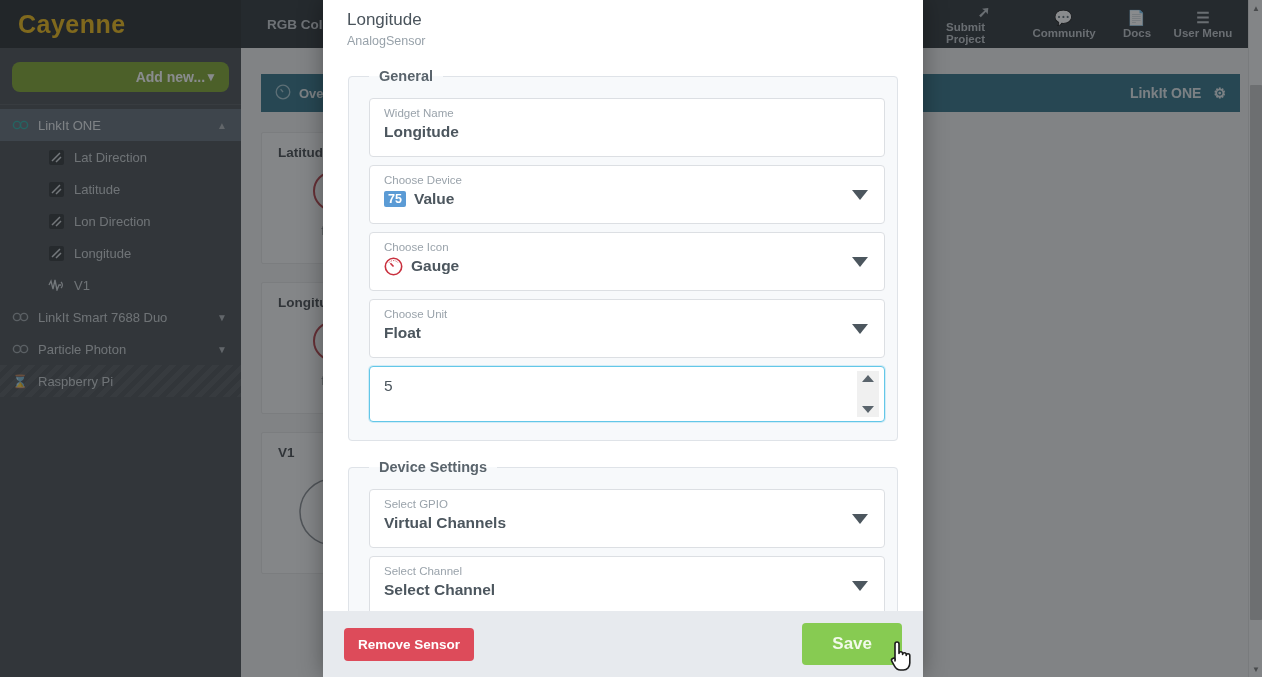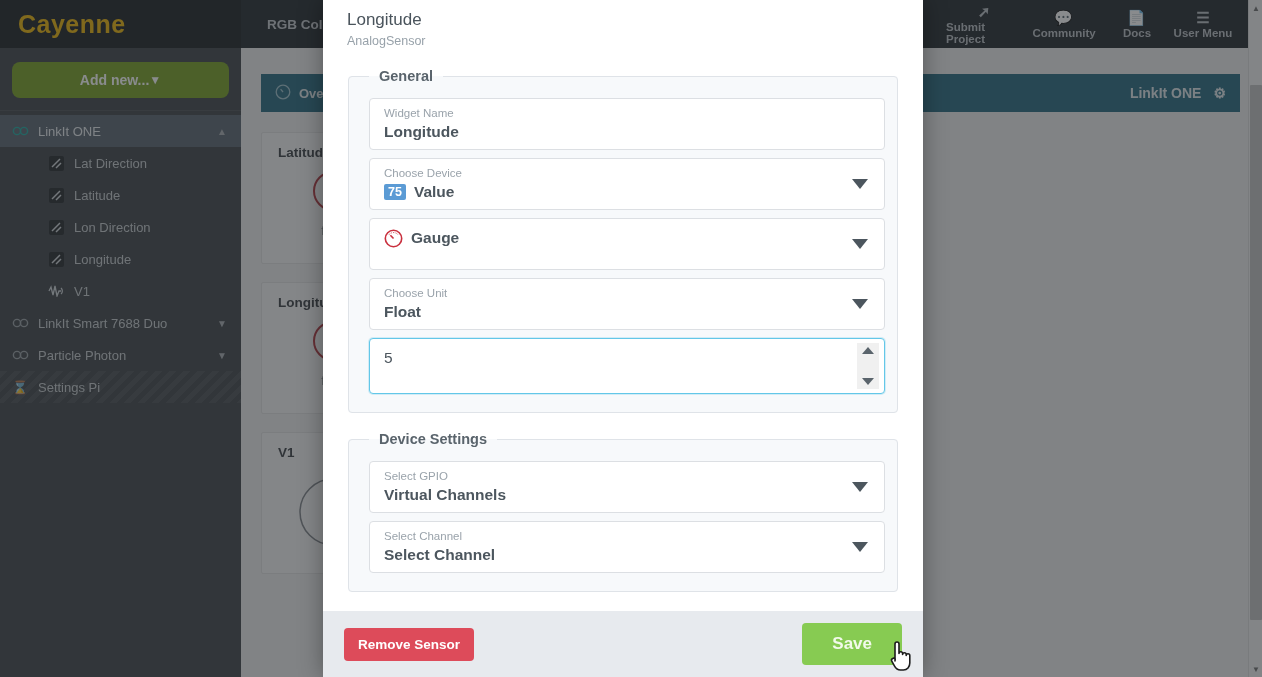--- a/index.html
+++ b/index.html
@@ -40,23 +40,23 @@
     width: 76px; color: #b9bec3; font-size: 11.5px; font-weight: bold; gap: 2px;
   }
   .topnav-right .nav-btn .ic { font-size: 15px; line-height: 15px; }
   .topnav-right .nav-btn.wide { width: 62px; }
 
   .sidebar {
     position: absolute; left: 0; top: 48px; width: 241px; bottom: 0;
     background: #3f4448;
   }
   .addnew {
-    margin: 14px 12px 0 12px; height: 36px; background: #78a022;
+    margin: 14px 12px 0 12px; height: 30px; background: #78a022;
     border-radius: 8px; color: #ffffff; font-weight: bold; font-size: 14px;
-    display: flex; align-items: center; justify-content: center;
+    display: flex; align-items: center; justify-content: flex-end;
     padding: 0 12px;
   }
   .sb-divider { height: 1px; background: #4c5155; margin: 12px 0 4px 0; }
   .sb-row {
     height: 32px; display: flex; align-items: center; gap: 9px;
     padding-left: 12px; color: #c5cacd; font-size: 13px;
   }
   .sb-row.active { background: #5a6570; color: #e6eaed; }
   .sb-row.child { padding-left: 48px; }
   .sb-row.striped {
@@ -104,21 +104,21 @@
   .modal-body { flex: 1 1 auto; overflow: hidden; padding: 0 25px; }
 
   fieldset {
     border: 1px solid #dfe3e8; border-radius: 4px; background: #f7f9fb;
     padding: 14px 12px 18px 20px; margin-top: 14px;
   }
   legend { padding: 0 10px; font-size: 14.5px; font-weight: bold; color: #5a646c; }
 
   .field {
     position: relative; background: #ffffff; border: 1px solid #dcdfe3;
-    border-radius: 4px; height: 52px; margin-bottom: 8px; padding: 7px 14px 0 14px;
+    border-radius: 4px; height: 59px; margin-bottom: 8px; padding: 7px 14px 0 14px;
   }
   .field.tall { height: 56px; }
   .field.focused { border: 1px solid #63c7e8; box-shadow: 0 0 0 1px rgba(99,199,232,.25); }
   .flabel { font-size: 11.5px; color: #9aa3ab; line-height: 14px; }
   .fvalue {
     font-size: 15.5px; color: #4c565e; font-weight: bold;
     display: flex; align-items: center; gap: 8px; line-height: 22px; margin-top: 1px;
   }
   .fvalue.plain { font-weight: bold; }
   .caret {
@@ -270,21 +270,21 @@
               <circle cx="5" cy="5" r="3.6" fill="none" stroke="#9aa0a5" stroke-width="1.4"></circle>
               <circle cx="12" cy="5" r="3.6" fill="none" stroke="#9aa0a5" stroke-width="1.4"></circle>
             </svg>
         </span>
         <span>Particle Photon</span>
         <span class="chev">▼</span>
       </div>
 
       <div class="sb-row striped">
         <span class="sb-icon">⌛</span>
-        <span>Settings Pi</span>
+        <span>Raspberry Pi</span>
       </div>
 
     </div>
 
     <div class="content">
       <div class="panel-head">
         <div class="left">
           <span>
             <svg width="16" height="16" viewBox="0 0 16 16">
                 <circle cx="8" cy="8" r="6.8" fill="none" stroke="#9dc0cb" stroke-width="1.3"></circle>
@@ -361,20 +361,21 @@
         <div class="field">
           <div class="flabel">Choose Device</div>
           <div class="fvalue">
             <span class="badge75">75</span>
             <span>Value</span>
           </div>
           <span class="caret"></span>
         </div>
 
         <div class="field">
+          <div class="flabel">Choose Icon</div>
           <div class="fvalue">
             <span style="display:inline-flex;">
               <svg width="19" height="19" viewBox="0 0 19 19">
                   <circle cx="9.5" cy="9.5" r="8.2" fill="none" stroke="#c9303e" stroke-width="1.6"></circle>
                   <path d="M9.5 9.5L6.4 6.2" stroke="#c9303e" stroke-width="1.6"></path>
                   <path d="M5 5.6a6 6 0 019 0" fill="none" stroke="#c9303e" stroke-width="1" stroke-dasharray="1 1.3"></path>
                 </svg>
             </span>
             <span>Gauge</span>
           </div>

